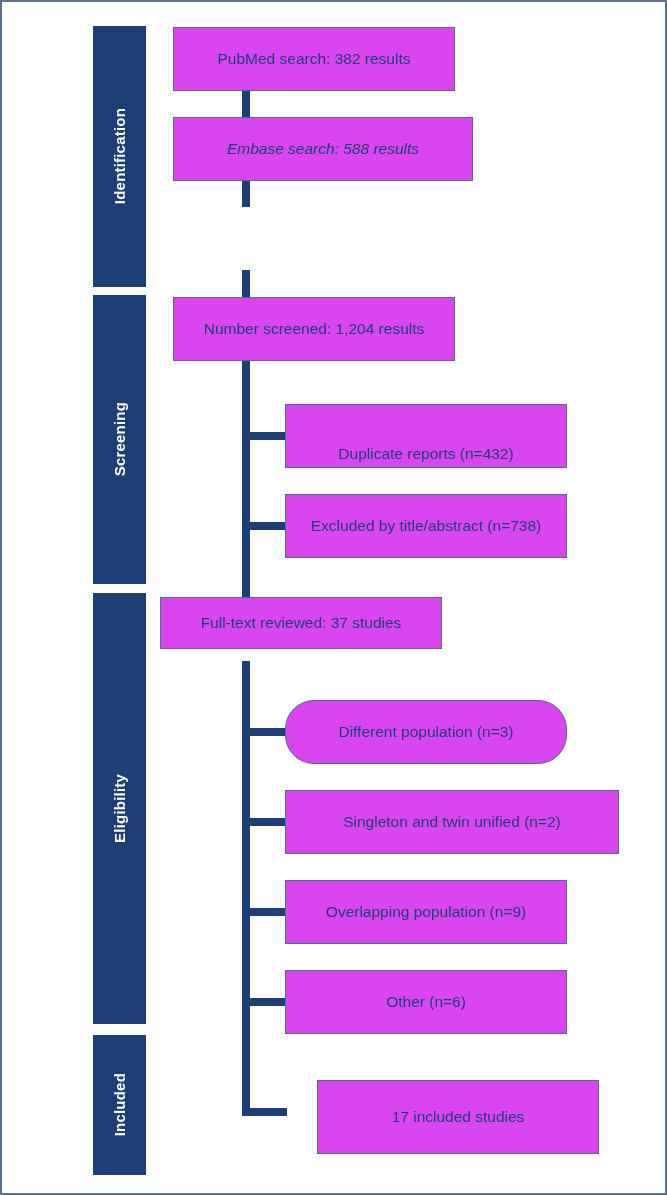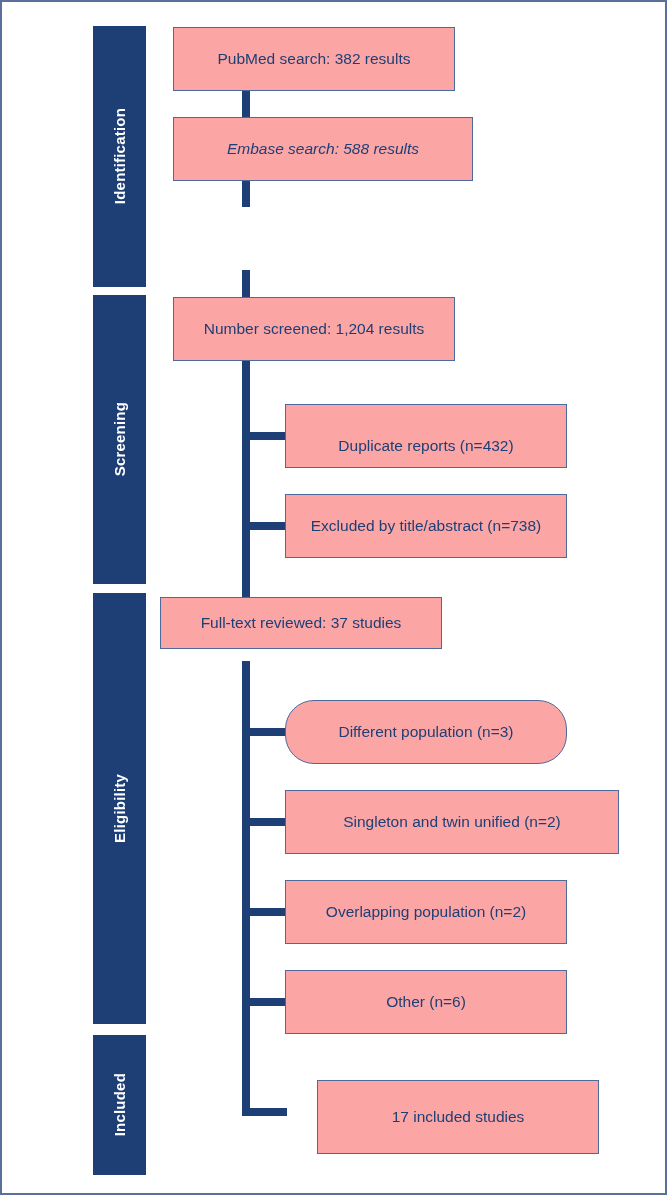--- a/index.html
+++ b/index.html
@@ -36,27 +36,27 @@
     font-weight: bold;
     letter-spacing: 0.2px;
     white-space: nowrap;
     writing-mode: vertical-rl;
     transform: rotate(180deg);
   }
 
   
   .flow-box {
     position: absolute;
-    background: #fca5a5;
+    background: #d946ef;
     border: 1.5px solid #4d6a9c;
     box-sizing: border-box;
     display: flex;
     align-items: center;
     justify-content: center;
-    padding: 12px 10px;
+    padding: 4px 10px;
   }
   .flow-box-label {
     color: #1e3f75;
     font-size: 15.5px;
     line-height: 1.25;
     text-align: center;
     white-space: nowrap;
   }
 
   
@@ -137,21 +137,21 @@
 
   <div class="flow-box" style="left:283px; top:698px; width:282px; height:64px;border-radius:29px;">
     <span class="flow-box-label">Different population (n=3)</span>
   </div>
 
   <div class="flow-box" style="left:283px; top:788px; width:334px; height:64px;">
     <span class="flow-box-label">Singleton and twin unified (n=2)</span>
   </div>
 
   <div class="flow-box" style="left:283px; top:878px; width:282px; height:64px;">
-    <span class="flow-box-label">Overlapping population (n=2)</span>
+    <span class="flow-box-label">Overlapping population (n=9)</span>
   </div>
 
   <div class="flow-box" style="left:283px; top:968px; width:282px; height:64px;">
     <span class="flow-box-label">Other (n=6)</span>
   </div>
 
   <div class="flow-box" style="left:283px; top:1078px; width:282px; height:74px;margin-left:32px;">
     <span class="flow-box-label">17 included studies</span>
   </div>
 

